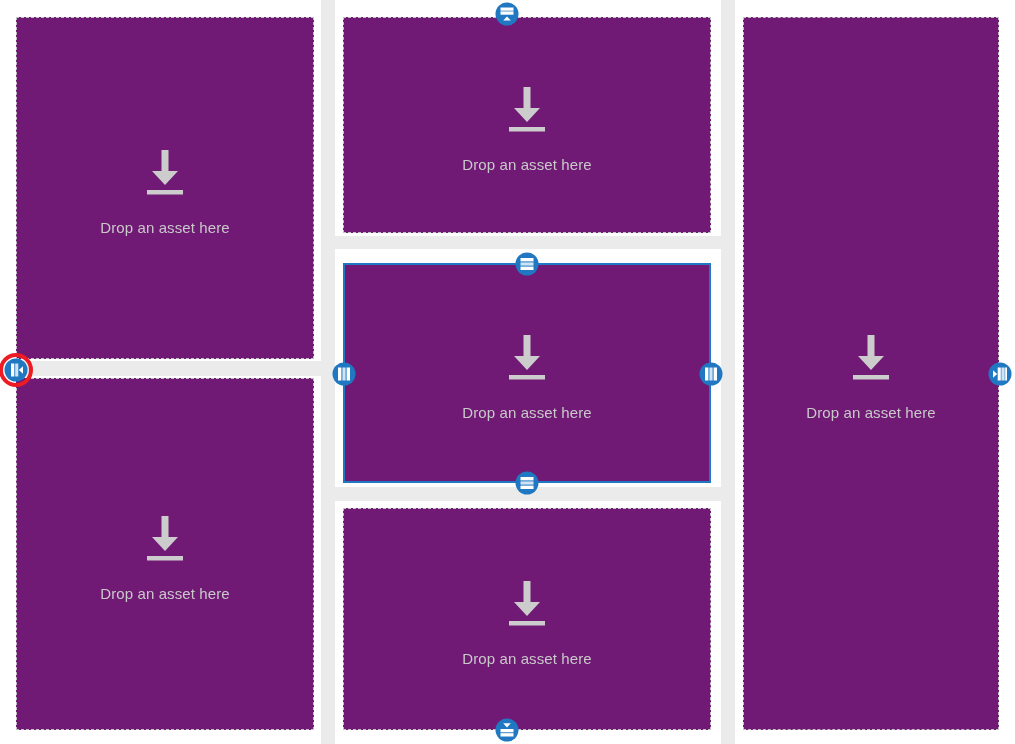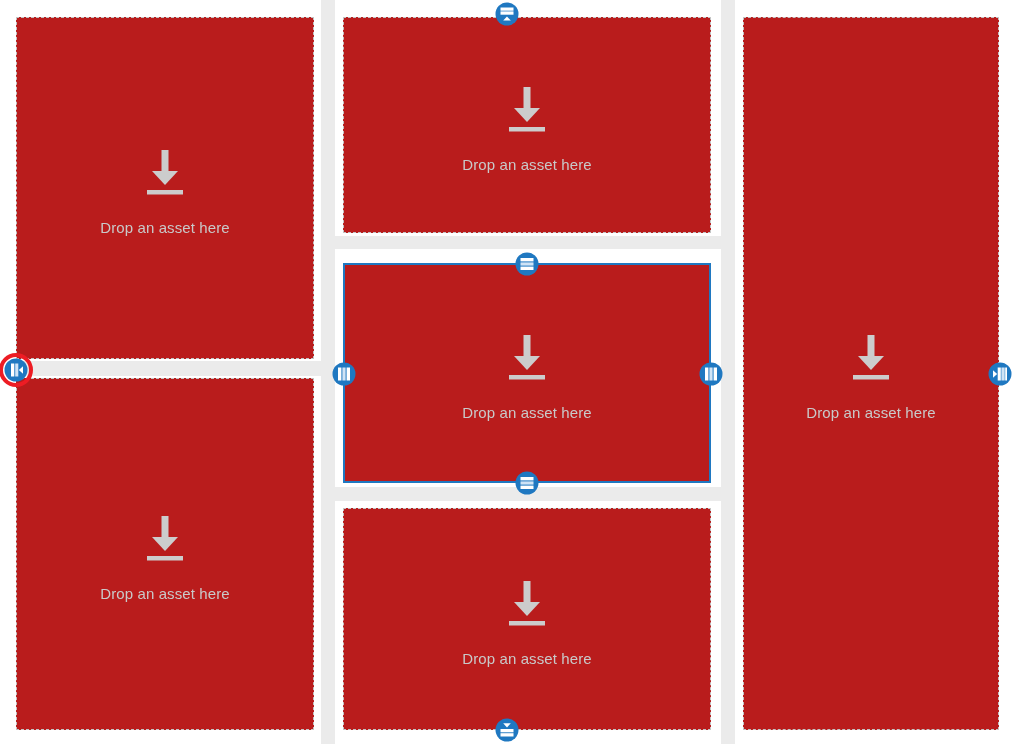--- a/index.html
+++ b/index.html
@@ -20,21 +20,21 @@
 
   
   .gutter {
     position: absolute;
     background: #ebebeb;
   }
 
   
   .dropzone {
     position: absolute;
-    background: #b91c1c;
+    background: #701a75;
     border: 1px dashed #c4c4c4;
     display: flex;
     flex-direction: column;
     align-items: center;
     justify-content: center;
   }
   .dropzone.selected {
     border: 2px solid #1f78c1;
   }
 

